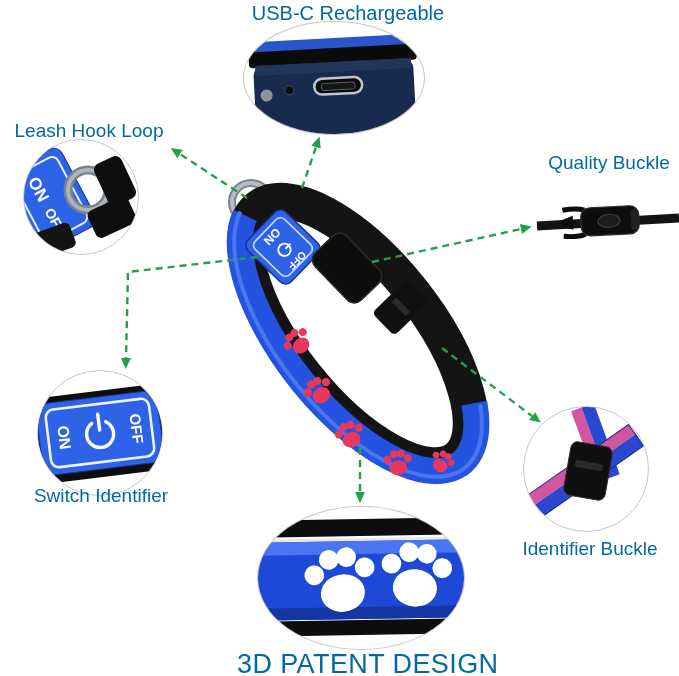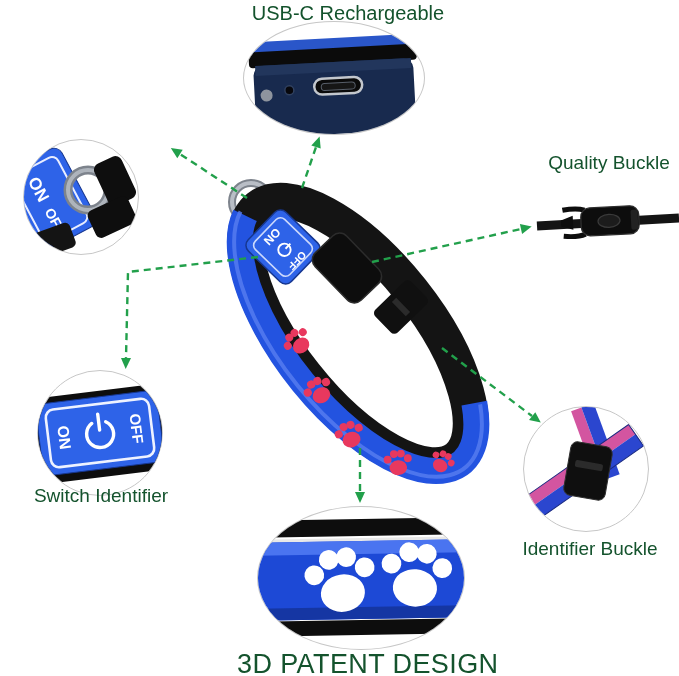--- a/index.html
+++ b/index.html
@@ -2,21 +2,21 @@
 <html><head>
 <meta charset="utf-8">
 <style>
   html,body{margin:0;padding:0;background:#fff;}
   #stage{
     position:relative;width:679px;height:676px;background:#ffffff;
     font-family:"Liberation Sans",sans-serif;overflow:hidden;
   }
   #scene{position:absolute;left:0;top:0;}
   .label{
-    position:absolute;color:#14532d;font-size:19px;text-align:center;
+    position:absolute;color:#0369a1;font-size:19px;text-align:center;
     white-space:nowrap;line-height:1.2;
   }
   #lbl-usb{font-size:20px;}
   #lbl-patent{font-size:27px;letter-spacing:.4px;}
   .inset{
     position:absolute;border:1.5px solid #c7c7c7;border-radius:50%;
     background:#fff;overflow:hidden;
   }
   .inset svg{display:block;}
   svg text{font-family:"Liberation Sans",sans-serif;}
@@ -189,18 +189,19 @@
         <rect x="-4" y="100" width="214" height="12" fill="#1536a3"></rect>
         <g fill="#ffffff">
           <use href="#paw" transform="translate(83 74) rotate(-8) scale(3.4)"></use>
           <use href="#paw" transform="translate(158 70) rotate(6) scale(3.4)"></use>
         </g>
       </g>
     </svg>
   </div>
 
   <div class="label" id="lbl-usb" style="left:229px;top:1px;width:238px;">USB-C Rechargeable</div>
+  <div class="label" id="lbl-leash" style="left:3px;top:120px;width:172px;">Leash Hook Loop</div>
   <div class="label" id="lbl-switch" style="left:19px;top:485px;width:164px;">Switch Identifier</div>
   <div class="label" id="lbl-quality" style="left:540px;top:152px;width:138px;">Quality Buckle</div>
   <div class="label" id="lbl-adjust" style="left:501px;top:538px;width:178px;">Identifier Buckle</div>
   <div class="label" id="lbl-patent" style="left:237px;top:648px;width:246px;">3D PATENT DESIGN</div>
 
 </div>
 
 </body></html>

